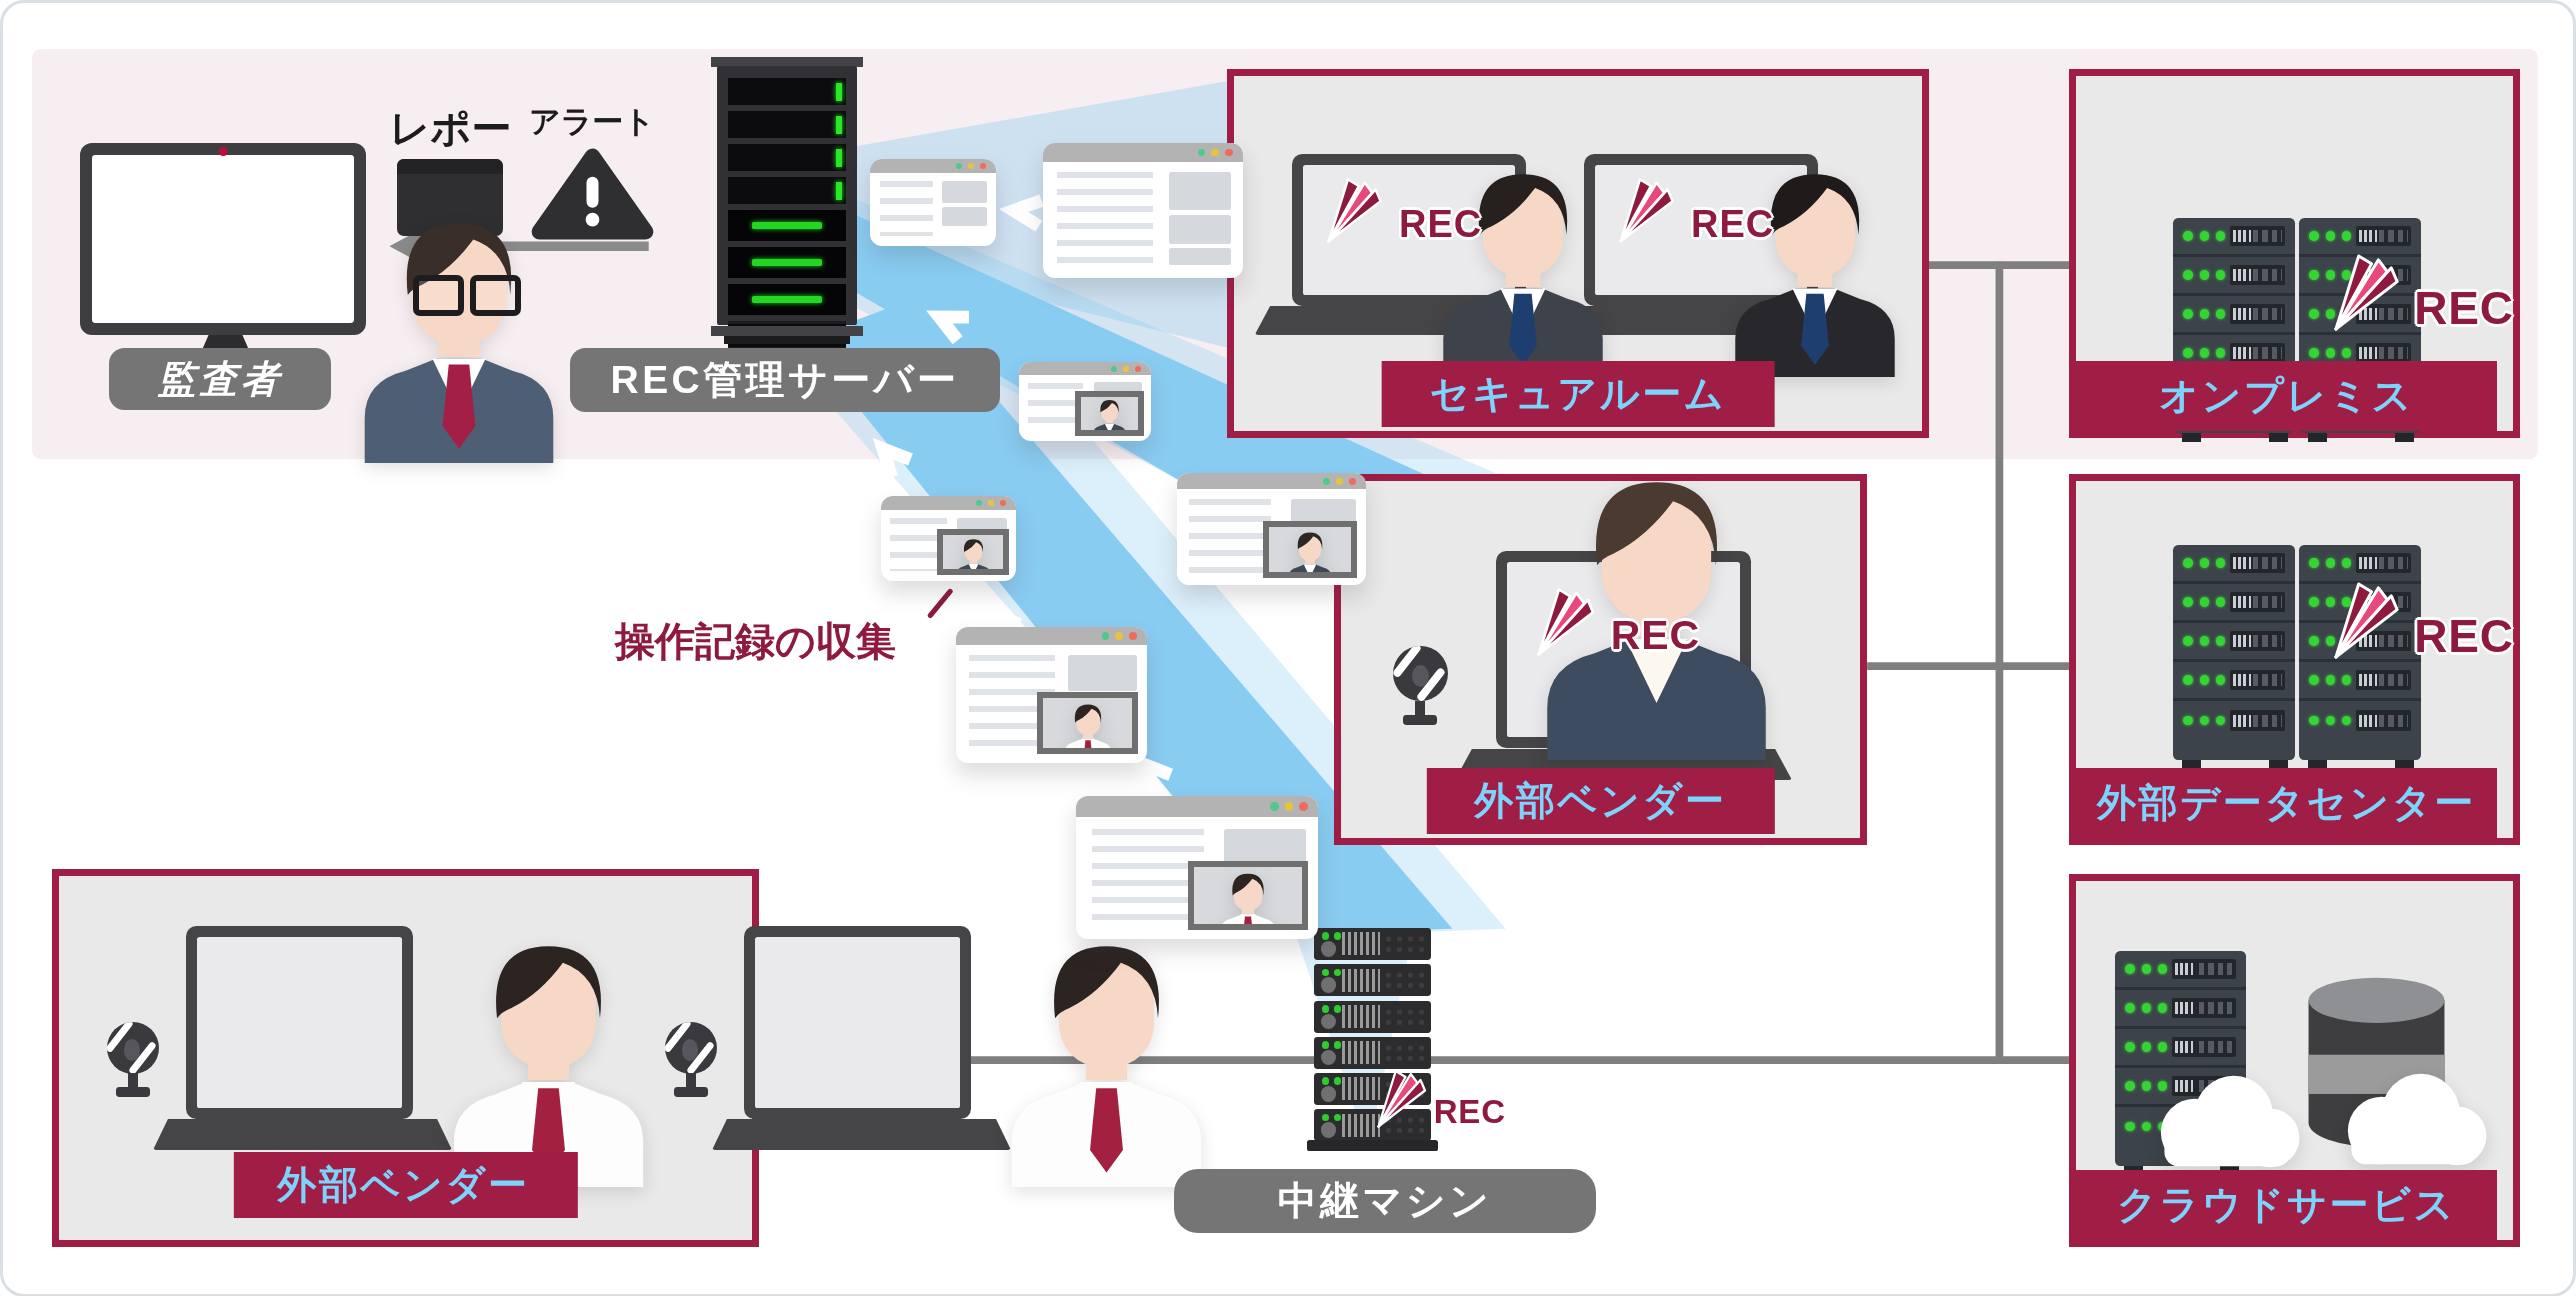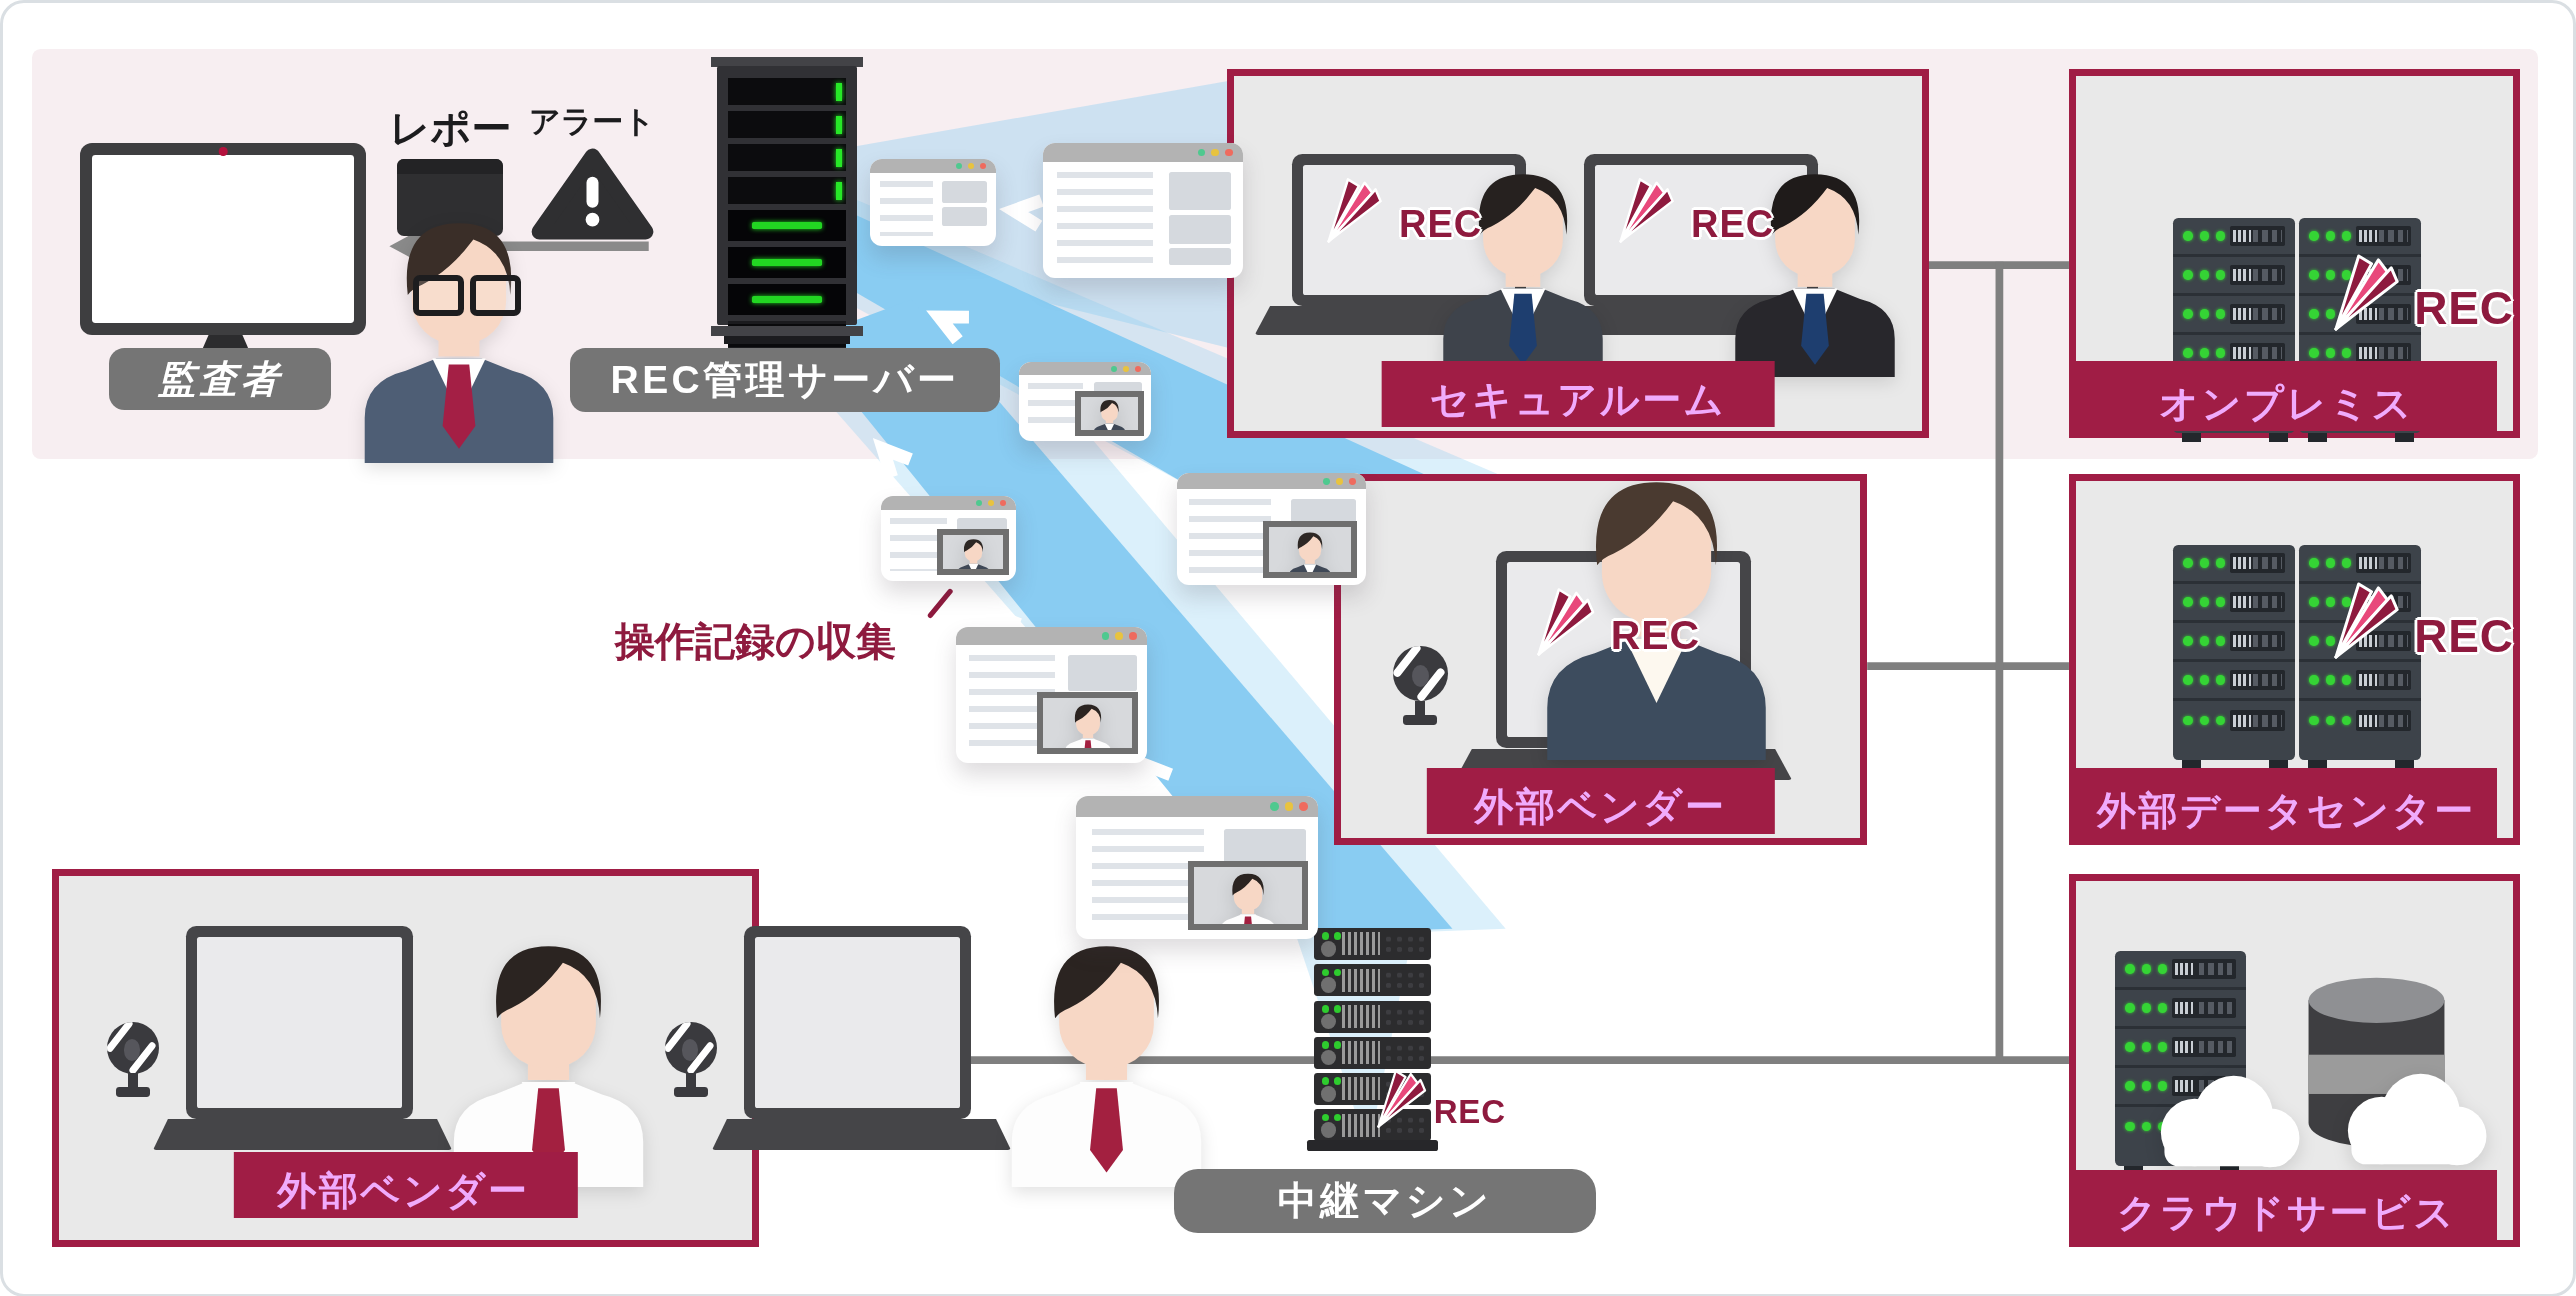--- a/index.html
+++ b/index.html
@@ -5,21 +5,21 @@
   html,body{margin:0;padding:0;background:#fff;}
   body{font-family:"Liberation Sans","DejaVu Sans",sans-serif;}
   .stage{position:relative;width:2576px;height:1297px;background:#fff;overflow:hidden;
          border:3.4px solid #dadfe3;border-radius:24px;box-sizing:border-box;}
   .abs{position:absolute;}
   .pink-band{left:29px;top:46px;width:2506px;height:410px;background:#f7eef1;border-radius:8.6px;z-index:0;}
   svg.overlay{left:0;top:0;width:2576px;height:1297px;z-index:1;}
 
   
   .zone{border:7.7px solid #a01d45;background:#e9e9e9;z-index:2;box-sizing:border-box;}
-  .banner{background:#a01d45;color:#f0abfc;font-weight:bold;display:flex;align-items:flex-end;justify-content:center;
+  .banner{background:#a01d45;color:#7dd3fc;font-weight:bold;display:flex;align-items:center;justify-content:center;
           font-size:39px;letter-spacing:2.6px;z-index:6;}
   .banner-full{left:0;right:16px;bottom:0;height:70px;}
   .banner-center{left:50%;transform:translateX(-50%);bottom:4.3px;height:66px;white-space:nowrap;padding:0 48px;}
 
   
   .pill{background:#757575;color:#fff;font-weight:bold;display:flex;align-items:center;justify-content:center;
         border-radius:15.5px;z-index:6;letter-spacing:3.4px;}
 
   
   .bw{background:#fff;border-radius:12px;box-shadow:0 12px 22px rgba(70,60,70,.18);z-index:4;overflow:hidden;}

